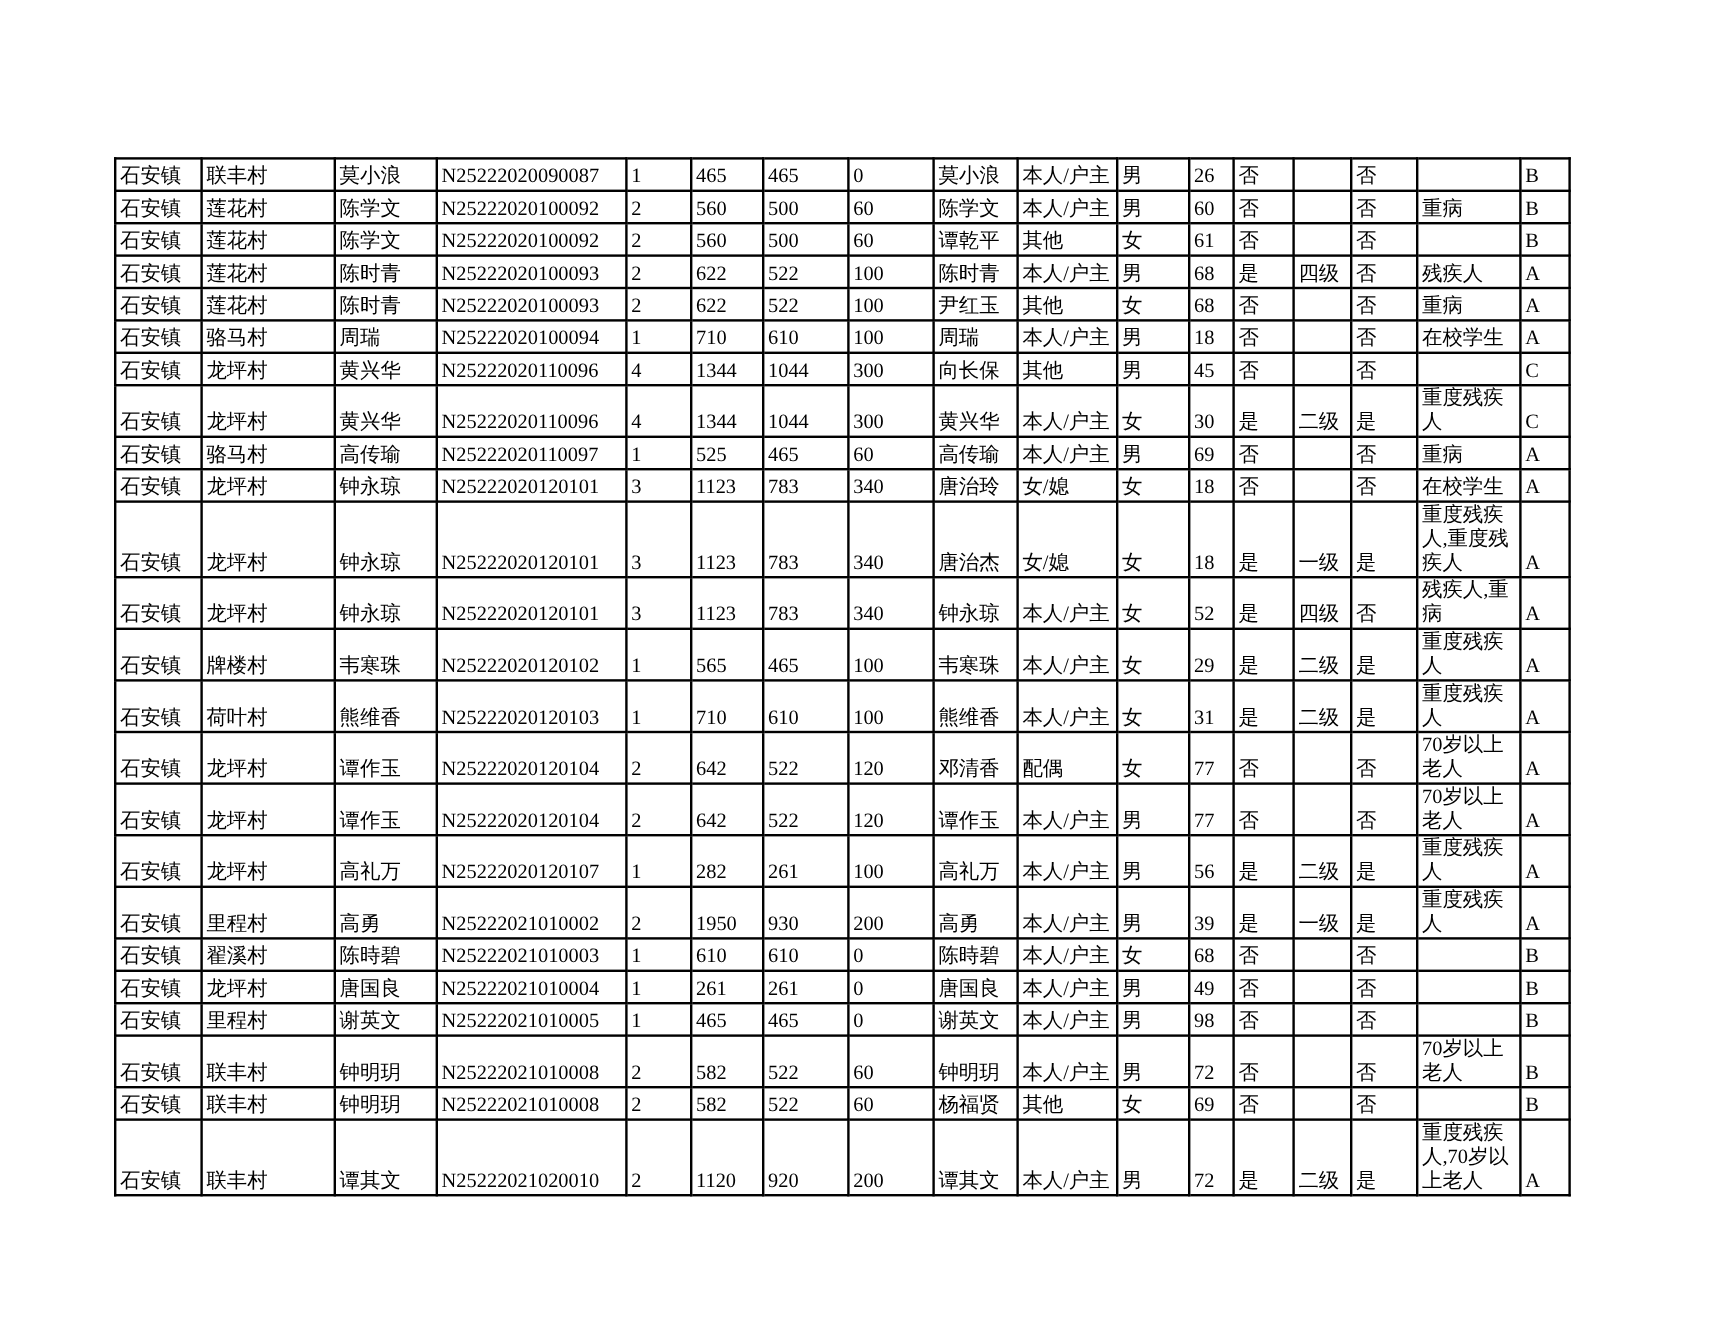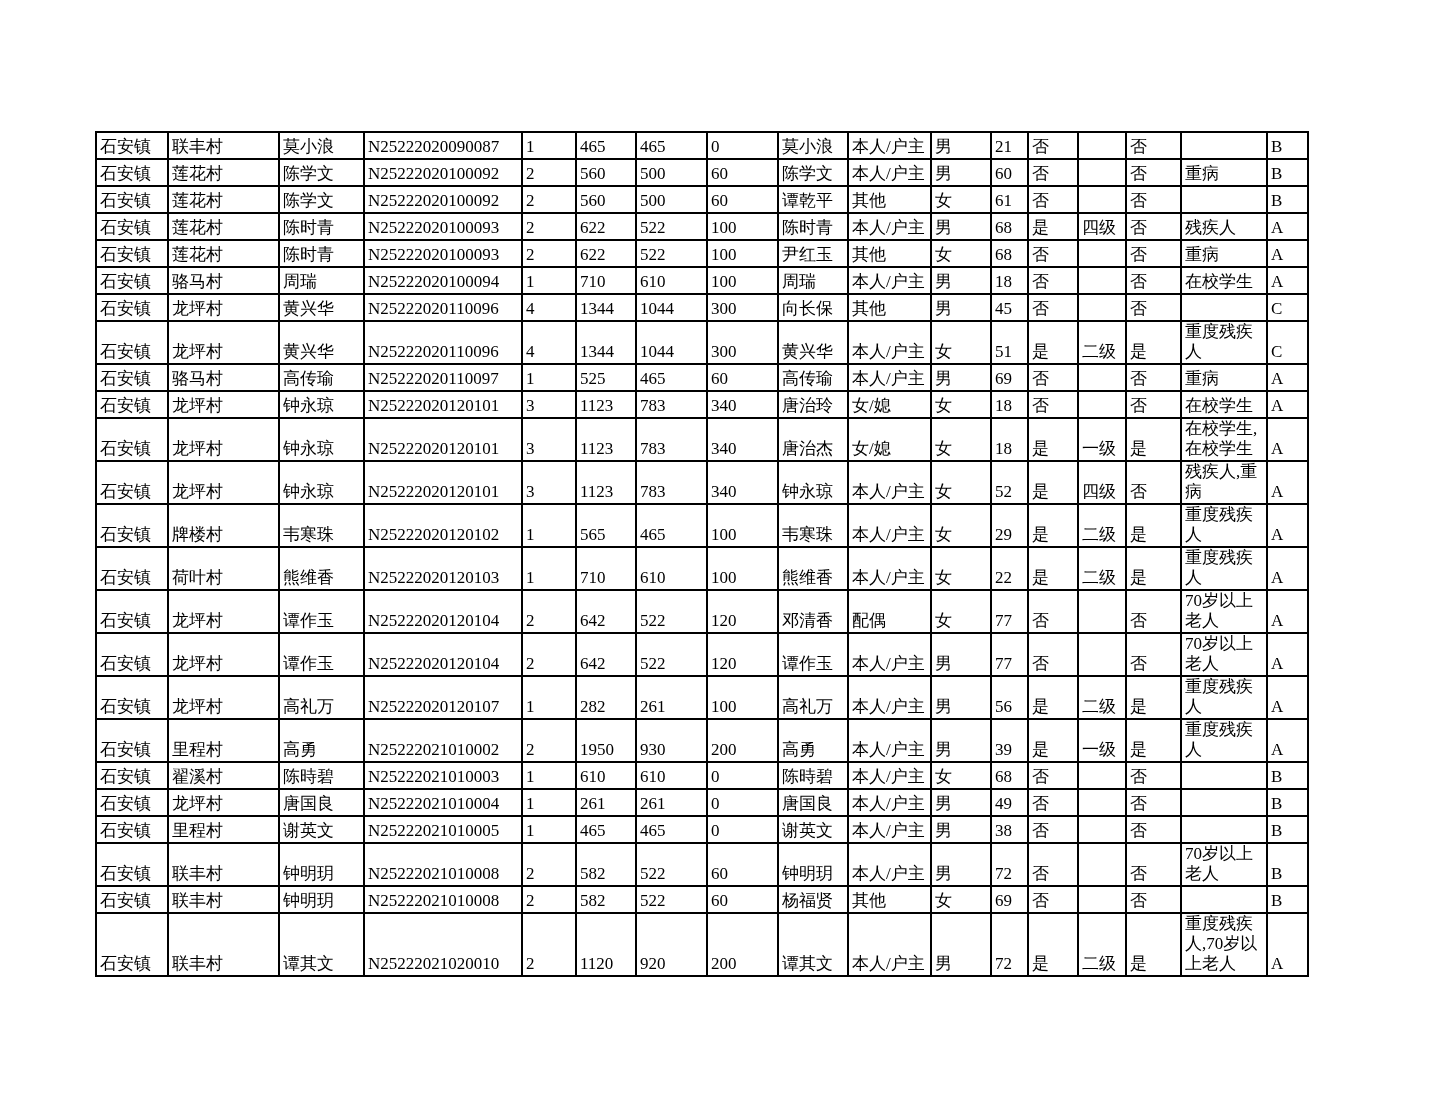--- a/index.html
+++ b/index.html
@@ -69,21 +69,21 @@
           <td>联丰村</td>
           <td>莫小浪</td>
           <td>N25222020090087</td>
           <td>1</td>
           <td>465</td>
           <td>465</td>
           <td>0</td>
           <td>莫小浪</td>
           <td>本人/户主</td>
           <td>男</td>
-          <td>21</td>
+          <td>26</td>
           <td>否</td>
           <td></td>
           <td>否</td>
           <td></td>
           <td>B</td>
         </tr>
         <tr>
           <td>石安镇</td>
           <td>莲花村</td>
           <td>陈学文</td>
@@ -202,21 +202,21 @@
           <td>龙坪村</td>
           <td>黄兴华</td>
           <td>N25222020110096</td>
           <td>4</td>
           <td>1344</td>
           <td>1044</td>
           <td>300</td>
           <td>黄兴华</td>
           <td>本人/户主</td>
           <td>女</td>
-          <td>51</td>
+          <td>30</td>
           <td>是</td>
           <td>二级</td>
           <td>是</td>
           <td>重度残疾人</td>
           <td>C</td>
         </tr>
         <tr>
           <td>石安镇</td>
           <td>骆马村</td>
           <td>高传瑜</td>
@@ -263,21 +263,21 @@
           <td>1123</td>
           <td>783</td>
           <td>340</td>
           <td>唐治杰</td>
           <td>女/媳</td>
           <td>女</td>
           <td>18</td>
           <td>是</td>
           <td>一级</td>
           <td>是</td>
-          <td>在校学生,在校学生</td>
+          <td>重度残疾人,重度残疾人</td>
           <td>A</td>
         </tr>
         <tr>
           <td>石安镇</td>
           <td>龙坪村</td>
           <td>钟永琼</td>
           <td>N25222020120101</td>
           <td>3</td>
           <td>1123</td>
           <td>783</td>
@@ -316,21 +316,21 @@
           <td>荷叶村</td>
           <td>熊维香</td>
           <td>N25222020120103</td>
           <td>1</td>
           <td>710</td>
           <td>610</td>
           <td>100</td>
           <td>熊维香</td>
           <td>本人/户主</td>
           <td>女</td>
-          <td>22</td>
+          <td>31</td>
           <td>是</td>
           <td>二级</td>
           <td>是</td>
           <td>重度残疾人</td>
           <td>A</td>
         </tr>
         <tr>
           <td>石安镇</td>
           <td>龙坪村</td>
           <td>谭作玉</td>
@@ -449,21 +449,21 @@
           <td>里程村</td>
           <td>谢英文</td>
           <td>N25222021010005</td>
           <td>1</td>
           <td>465</td>
           <td>465</td>
           <td>0</td>
           <td>谢英文</td>
           <td>本人/户主</td>
           <td>男</td>
-          <td>38</td>
+          <td>98</td>
           <td>否</td>
           <td></td>
           <td>否</td>
           <td></td>
           <td>B</td>
         </tr>
         <tr>
           <td>石安镇</td>
           <td>联丰村</td>
           <td>钟明玥</td>

